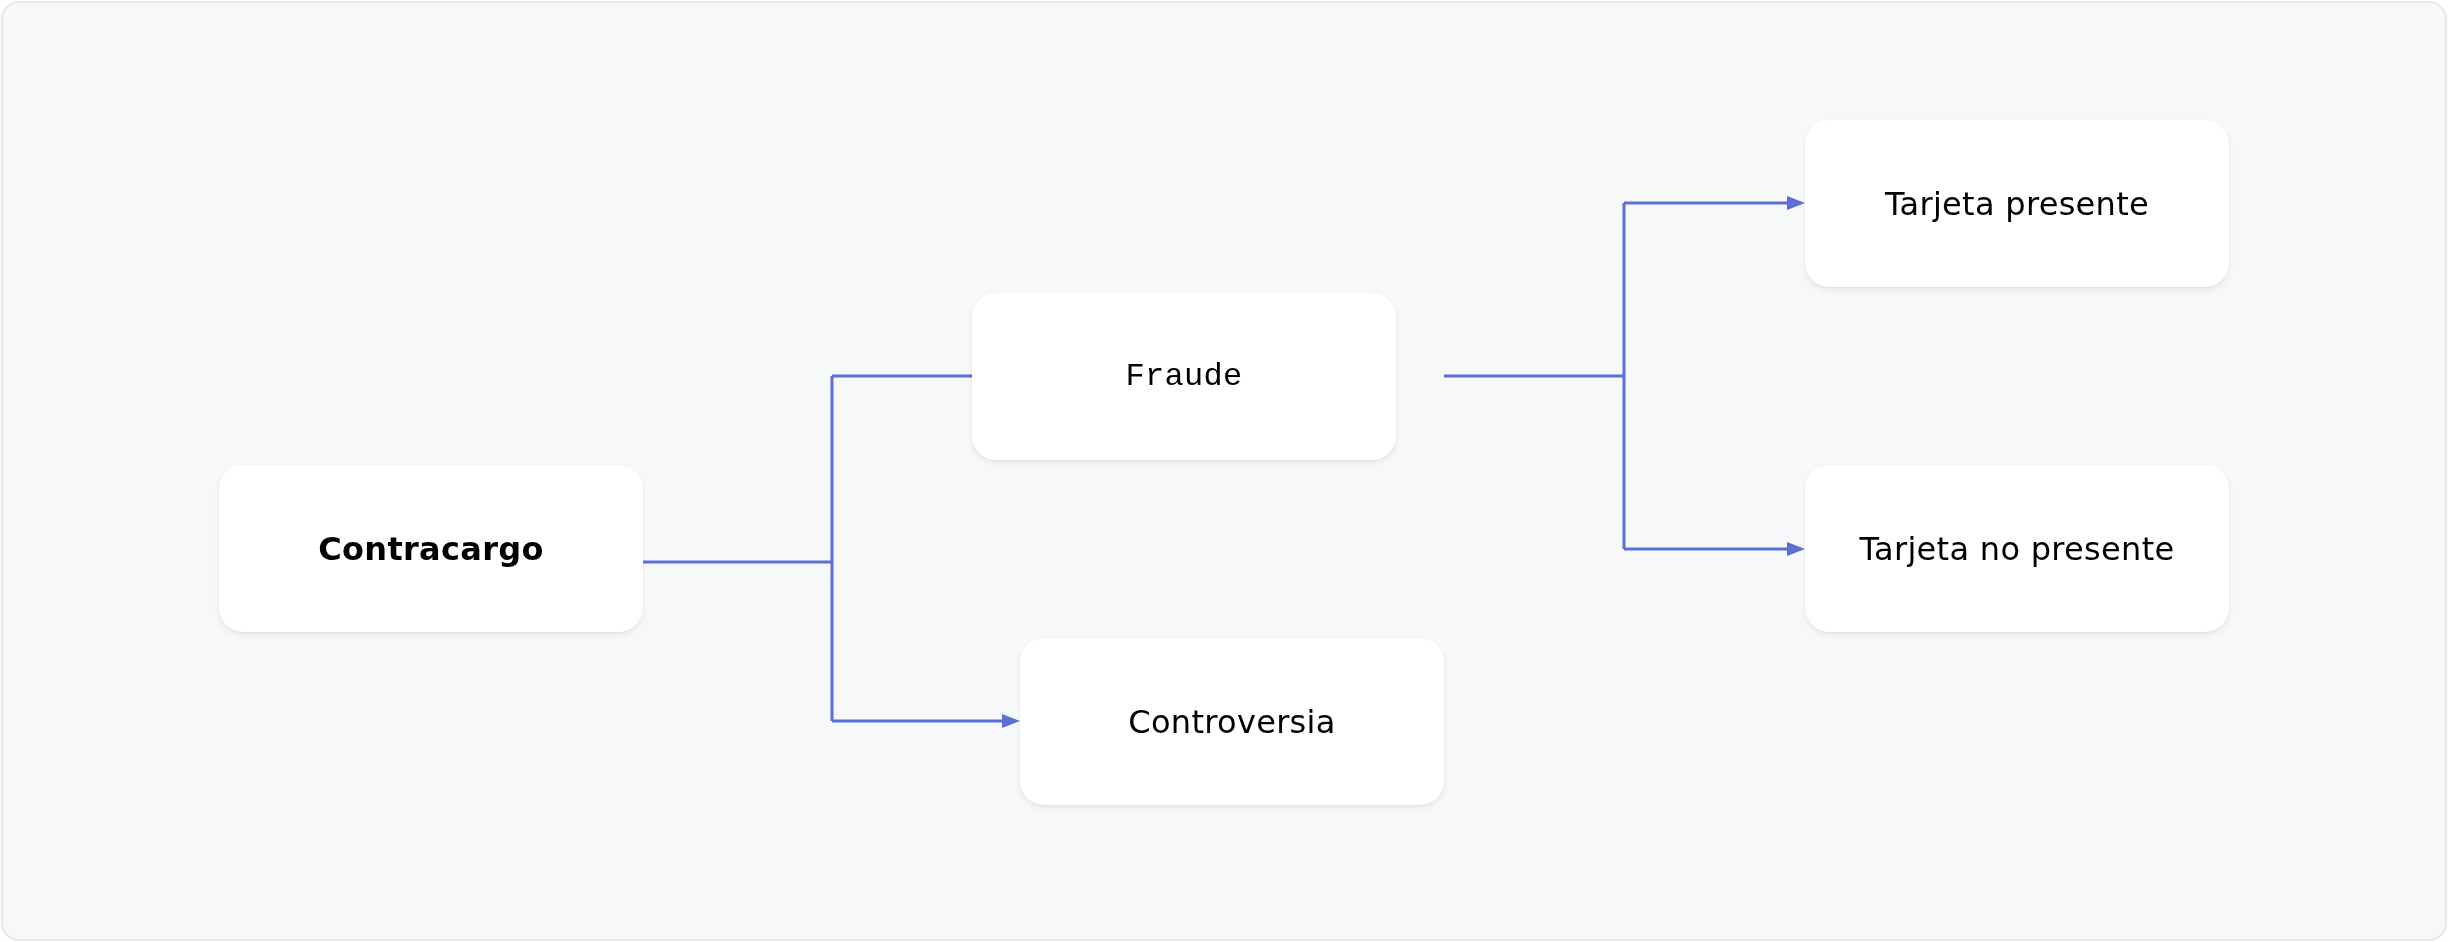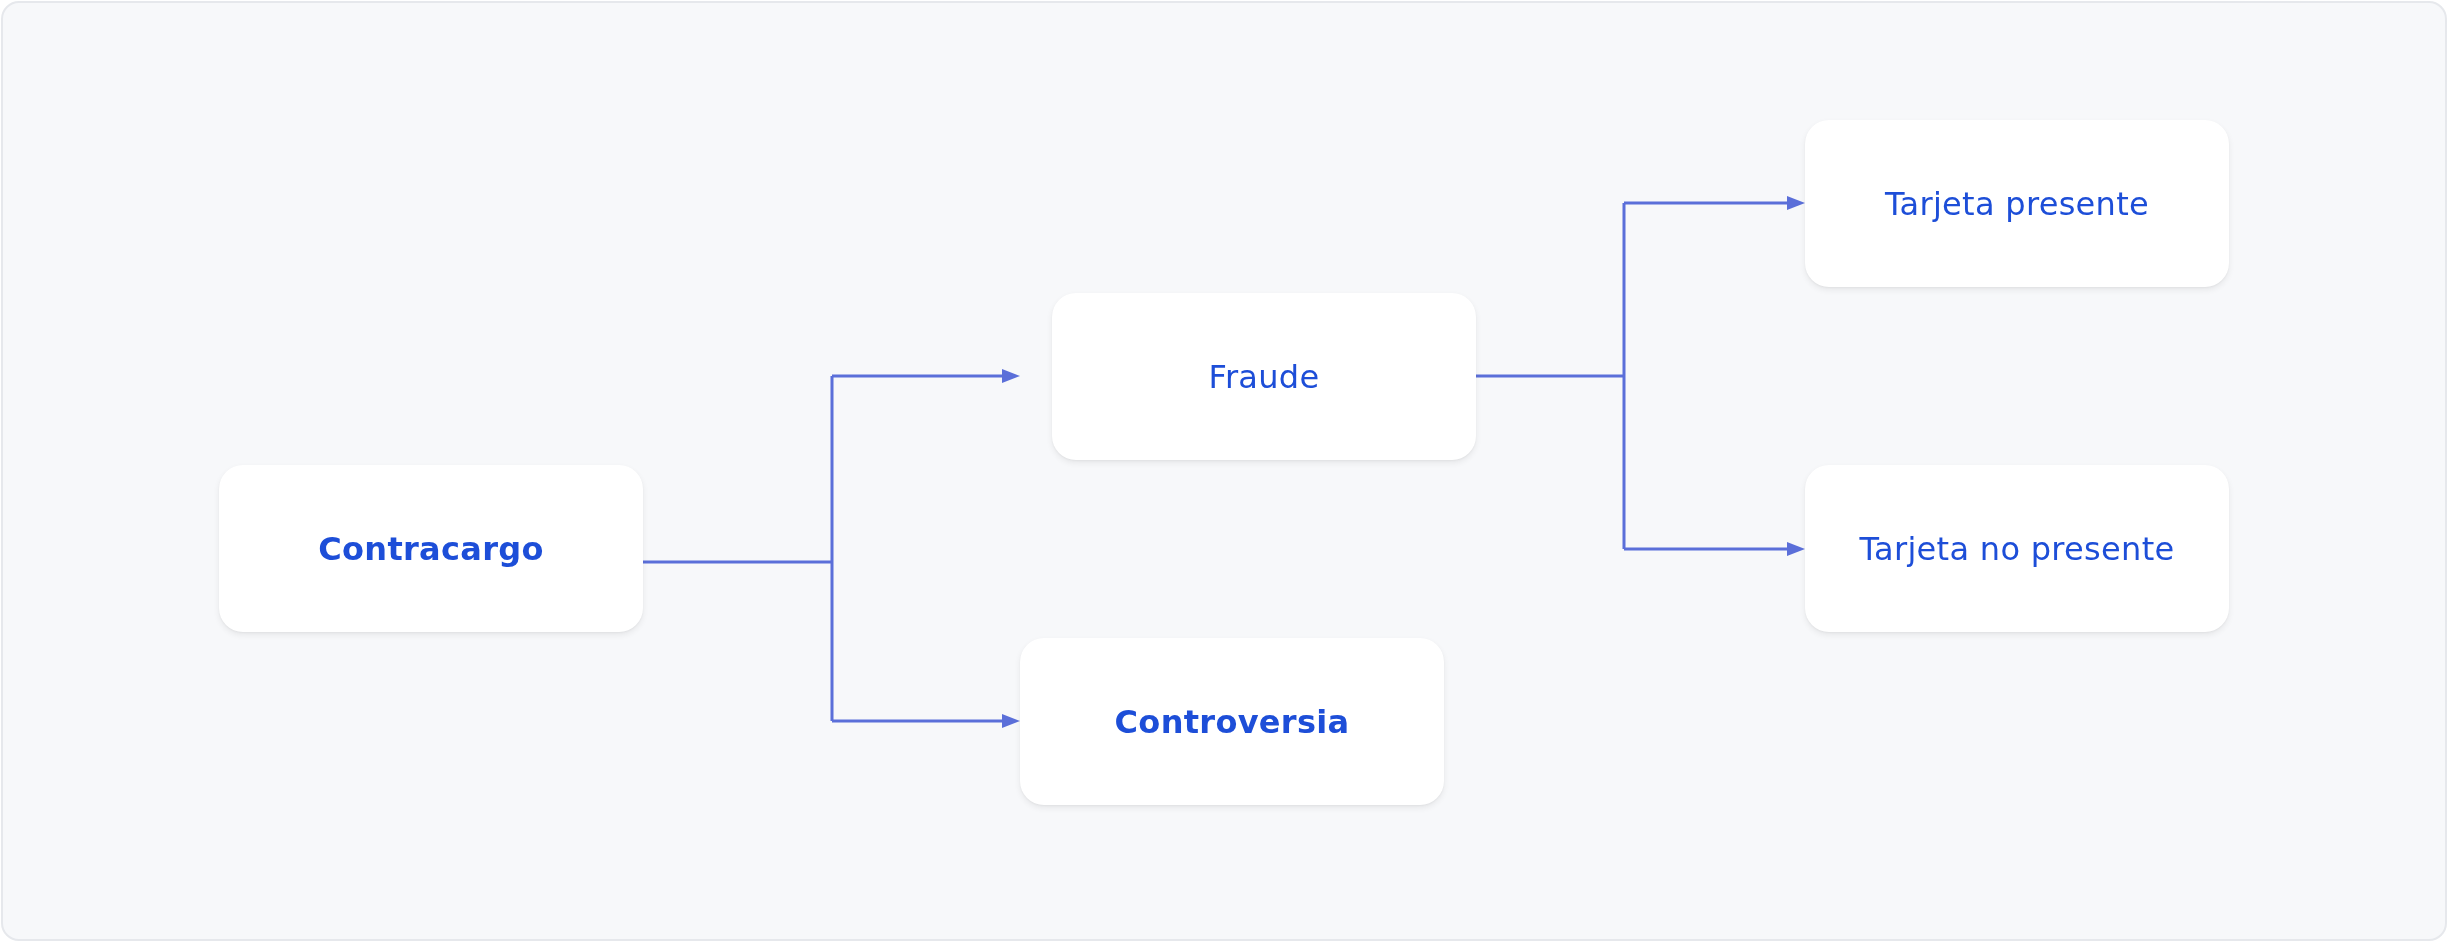--- a/index.html
+++ b/index.html
@@ -7,21 +7,21 @@
   .frame {
     position:absolute; left:1px; top:1px; width:2442px; height:936px;
     background:#f7f8fa; border:2px solid #e6e8ec; border-radius:18px;
   }
   .edges { position:absolute; left:0; top:0; width:2448px; height:942px; }
   .node {
     position:absolute; width:424px; height:167px;
     background:#ffffff; border-radius:24px;
     box-shadow:0 3px 6px rgba(0,0,0,0.07), 0 1px 2px rgba(0,0,0,0.04);
     display:flex; align-items:center; justify-content:center;
-    color:#1d4ed8; font-size:32px; letter-spacing:0.3px;
+    color:#000000; font-size:32px; letter-spacing:0.3px;
   }
 </style>
 </head>
 <body>
 
 <div class="frame"></div>
 
 <svg class="edges" viewBox="0 0 2448 942" xmlns="http://www.w3.org/2000/svg">
   <defs>
     <marker id="arrow" markerWidth="10" markerHeight="8" refX="10" refY="4" orient="auto" markerUnits="userSpaceOnUse">
@@ -44,24 +44,24 @@
     <path d="M1624,203 L1789,203"></path>
     <path d="M1624,549 L1789,549"></path>
   </g>
   <polygon points="1787,196 1805,203 1787,210" fill="#5b6fd9"></polygon>
   <polygon points="1787,542 1805,549 1787,556" fill="#5b6fd9"></polygon>
 </svg>
 
 <div class="node" style="left:219px; top:465px;font-weight:bold;">
   <span>Contracargo</span>
 </div>
-<div class="node" style="left:1052px; top:293px;">
+<div class="node" style="left:972px; top:293px;font-family:Liberation Mono, monospace;">
   <span>Fraude</span>
 </div>
-<div class="node" style="left:1020px; top:638px;font-weight:bold;">
+<div class="node" style="left:1020px; top:638px;">
   <span>Controversia</span>
 </div>
 <div class="node" style="left:1805px; top:120px;">
   <span>Tarjeta presente</span>
 </div>
 <div class="node" style="left:1805px; top:465px;">
   <span>Tarjeta no presente</span>
 </div>
 
 </body></html>

